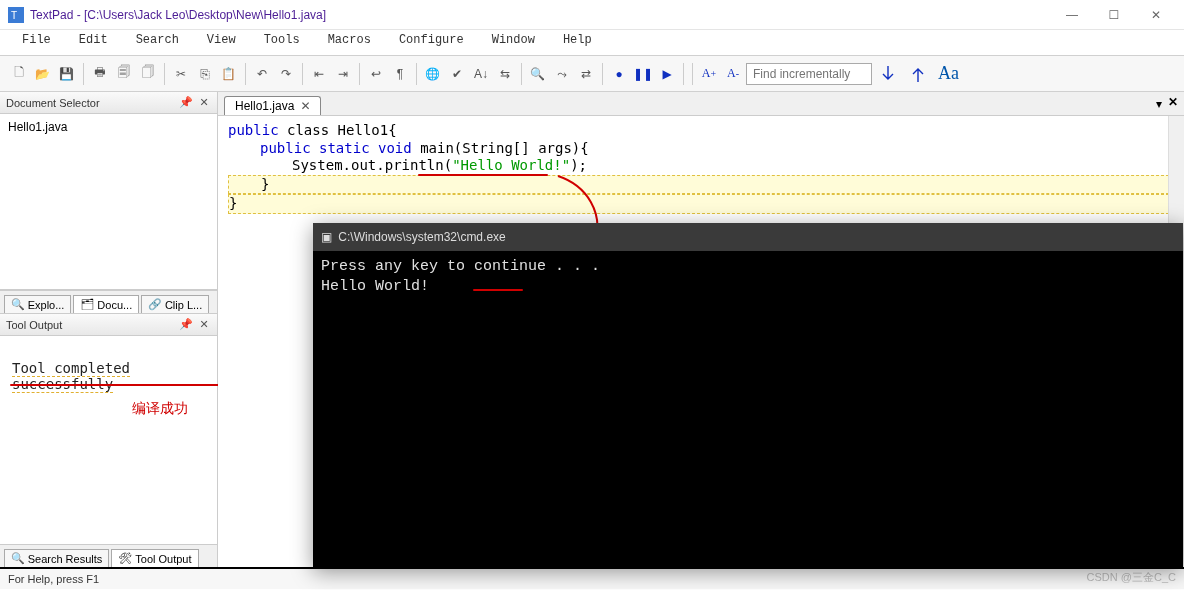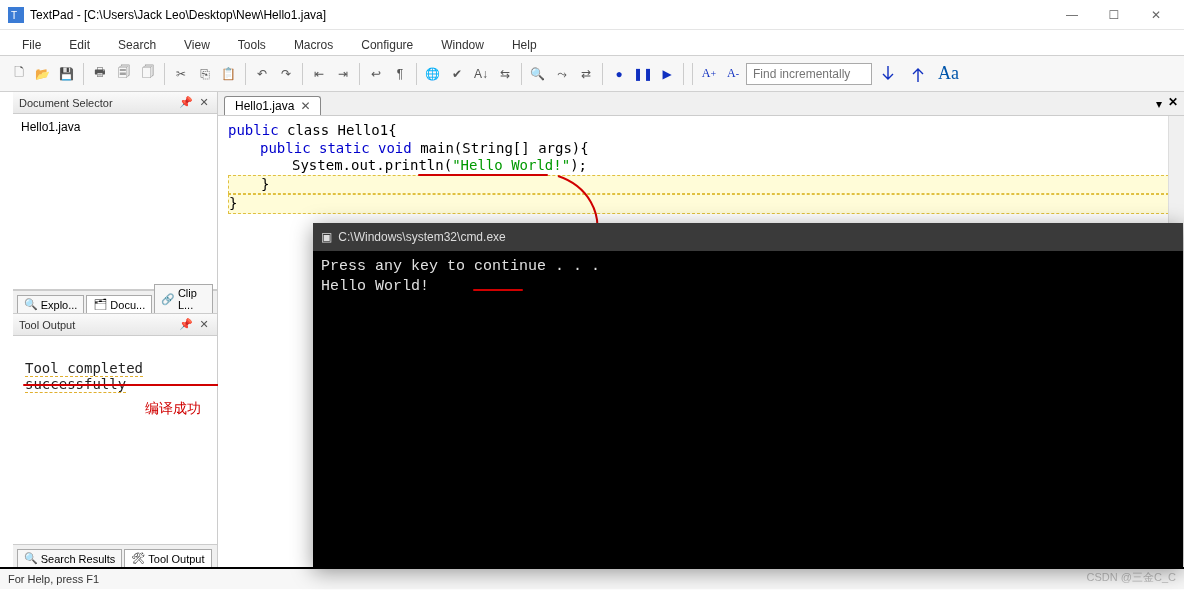--- a/index.html
+++ b/index.html
@@ -1,31 +1,31 @@
 <!DOCTYPE html>
 <html><head>
 <meta charset="utf-8">
 <style>
 * { box-sizing: border-box; margin: 0; padding: 0; }
 body { font-family: "Segoe UI", Tahoma, sans-serif; font-size: 12px; background: #fff; width: 1184px; height: 590px; overflow: hidden; position: relative; }
 .titlebar { height: 30px; display: flex; align-items: center; padding: 0 8px; background: #fff; border-bottom: 1px solid #e5e5e5; }
 .titlebar .app-icon { width: 16px; height: 16px; margin-right: 6px; }
-.titlebar .title { color: #000000; font-size: 12px; flex: 1; }
+.titlebar .title { color: #4c1d95; font-size: 12px; flex: 1; }
 .win-controls { display: flex; gap: 2px; }
 .win-btn { width: 40px; height: 26px; display: flex; align-items: center; justify-content: center; color: #666; cursor: pointer; }
-.menubar { height: 26px; display: flex; align-items: flex-end; padding: 0 10px; gap: 4px; border-bottom: 1px solid #d0d0d0; }
+.menubar { height: 26px; display: flex; align-items: flex-start; padding: 0 10px; gap: 4px; border-bottom: 1px solid #d0d0d0; font-family: Liberation Mono, monospace; }
 .menu-item { padding: 3px 12px; cursor: pointer; color: #333; }
 .toolbar { height: 36px; display: flex; align-items: center; padding: 2px 8px; border-bottom: 1px solid #d0d0d0; gap: 2px; background: #f7f7f7; flex-wrap: nowrap; overflow: hidden; }
 .tb-btn { width: 22px; height: 22px; display: flex; align-items: center; justify-content: center; cursor: pointer; border: 1px solid transparent; color: #555; }
 .tb-sep { width: 1px; height: 22px; background: #ccc; margin: 0 3px; }
 .find-box { border: 1px solid #aaa; padding: 2px 6px; width: 126px; height: 22px; background: #fff; color: #888; font-size: 12px; }
 .aa-btn { font-size: 18px; color: #0055aa; padding: 0 4px; cursor: pointer; }
 .arrow-btn { width: 28px; height: 28px; display: flex; align-items: center; justify-content: center; cursor: pointer; }
 .main-area { display: flex; height: calc(100% - 30px - 26px - 36px - 22px); position: relative; }
-.left-col { width: 218px; display: flex; flex-direction: column; border-right: 1px solid #ccc; padding-left: 13px; }
+.left-col { width: 218px; display: flex; flex-direction: column; border-right: 1px solid #ccc; }
 .right-col { flex: 1; display: flex; flex-direction: column; position: relative; }
 .panel-header { height: 22px; background: linear-gradient(#fafafa,#e8e8e8); border-bottom: 1px solid #ccc; display: flex; align-items: center; padding: 0 6px; font-size: 11px; color: #333; gap: 4px; }
 .panel-header .spacer { flex: 1; }
 .pin-icon, .close-icon { width: 14px; height: 14px; cursor: pointer; color: #555; display:flex;align-items:center;justify-content:center;}
 .doc-list { flex: 0 0 176px; background: #fff; border-bottom: 1px solid #ccc; padding: 4px; overflow: auto; }
 .doc-item { padding: 2px 4px; cursor: pointer; }
 .bottom-tabs { height: 24px; display: flex; align-items: end; gap: 2px; padding: 0 4px; background: #f0f0f0; border-top: 1px solid #ccc; border-bottom: 1px solid #ccc; }
 .btab { border: 1px solid #aaa; border-bottom: none; padding: 2px 6px; background: #f7f7f7; font-size: 11px; cursor: pointer; display: flex; align-items: center; gap: 3px; }
 .btab.active { background: #fff; }
 .tool-output { flex: 1; display: flex; flex-direction: column; }

